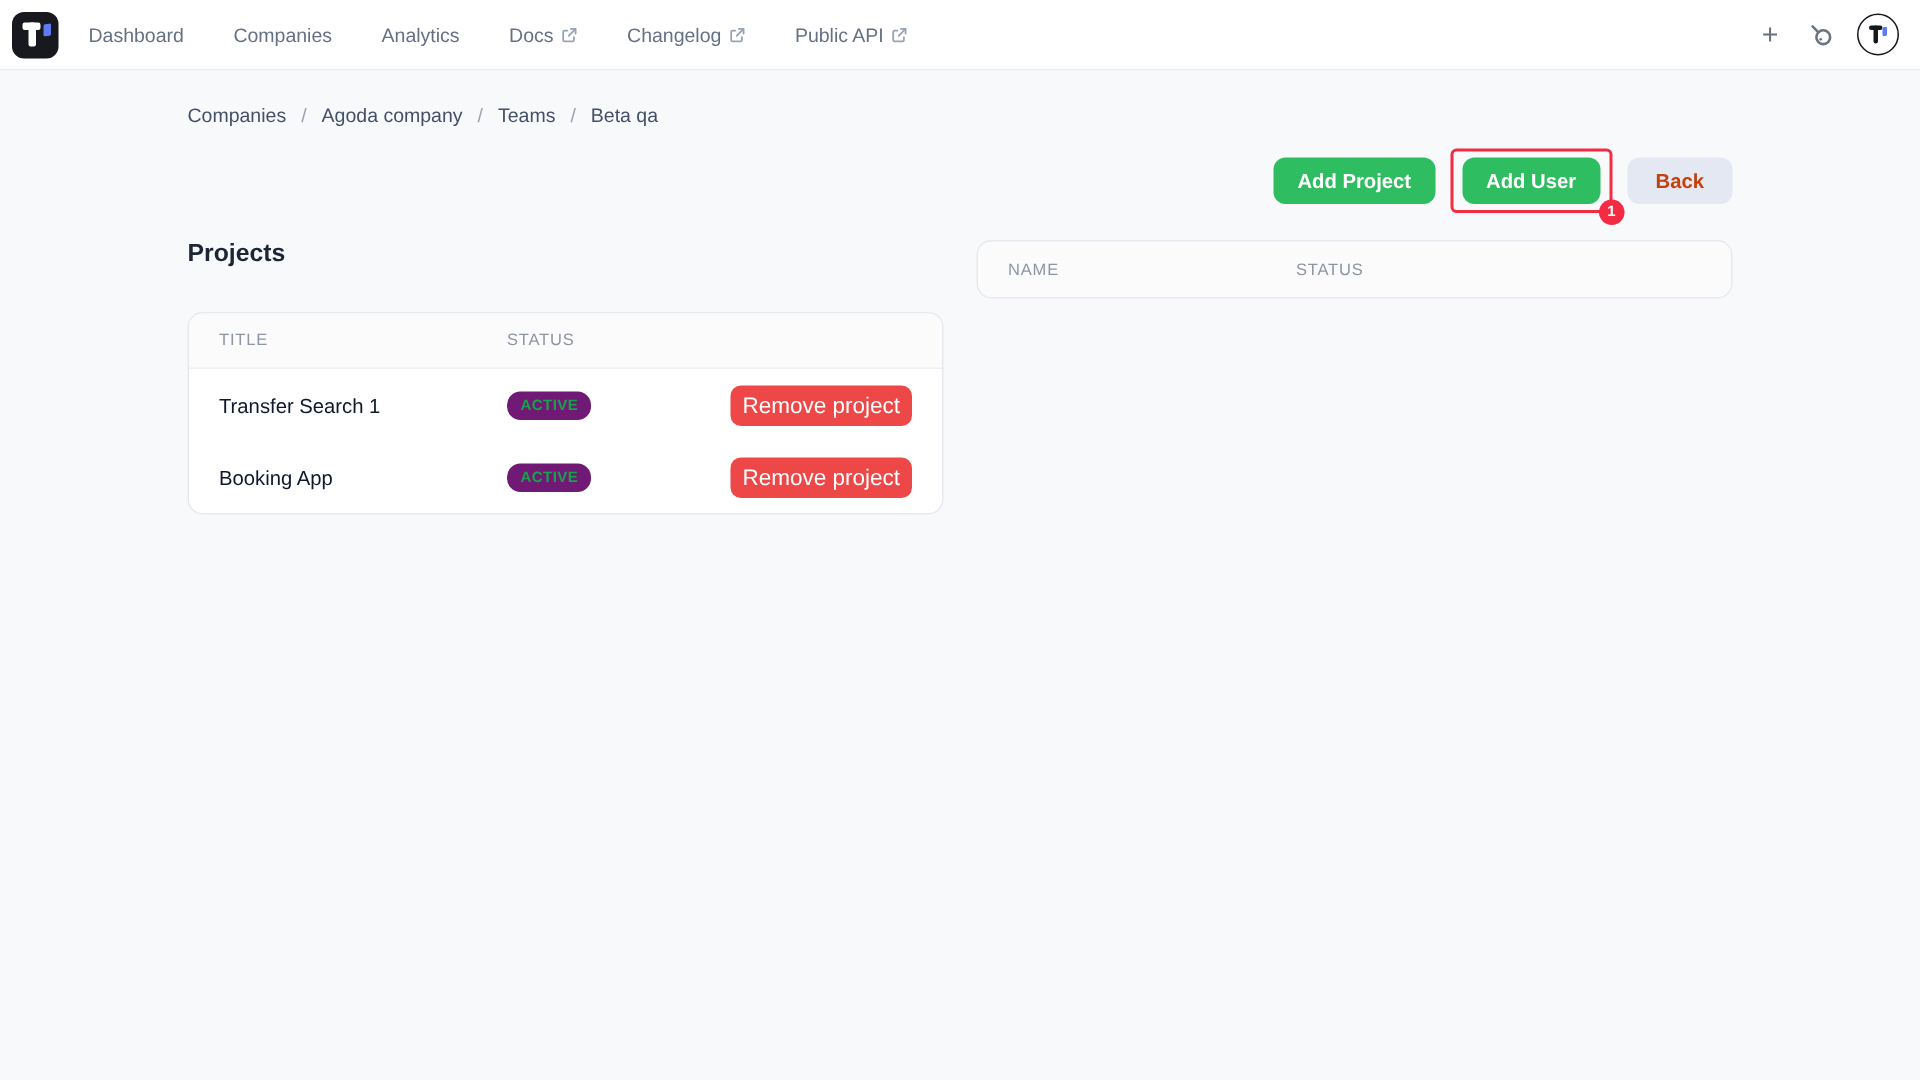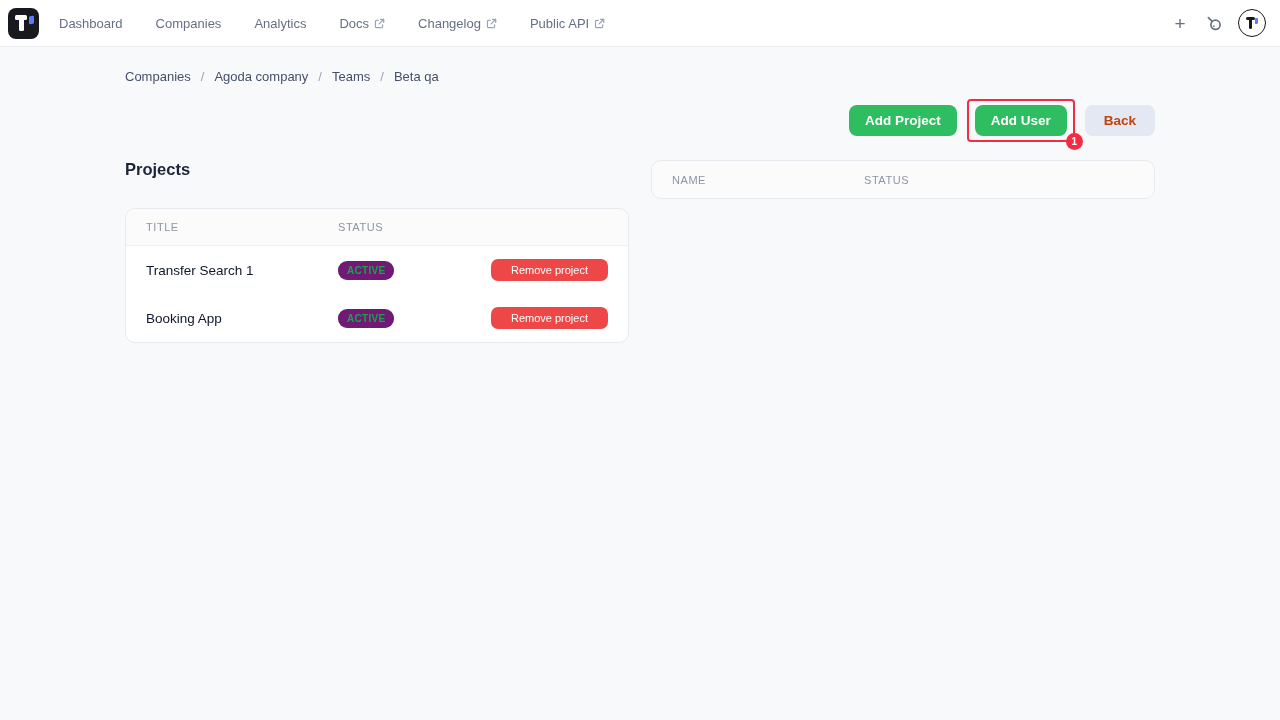--- a/index.html
+++ b/index.html
@@ -162,23 +162,23 @@
     letter-spacing: 0.03em;
     padding: 4px 9px;
     border-radius: 9px;
   }
   .btn-remove {
     background: #ee4747;
     color: #ffffff;
     border: none;
     border-radius: 7px;
     font-family: "Liberation Sans", sans-serif;
-    font-size: 11px;
+    font-size: 15px;
     font-weight: 500;
-    padding: 5px 20px;
+    padding: 5px 8px;
     cursor: pointer;
     white-space: nowrap;
   }
 </style>
 </head>
 <body>
 
 <header class="topbar">
   <div class="logo">
     <div class="tglyph">

